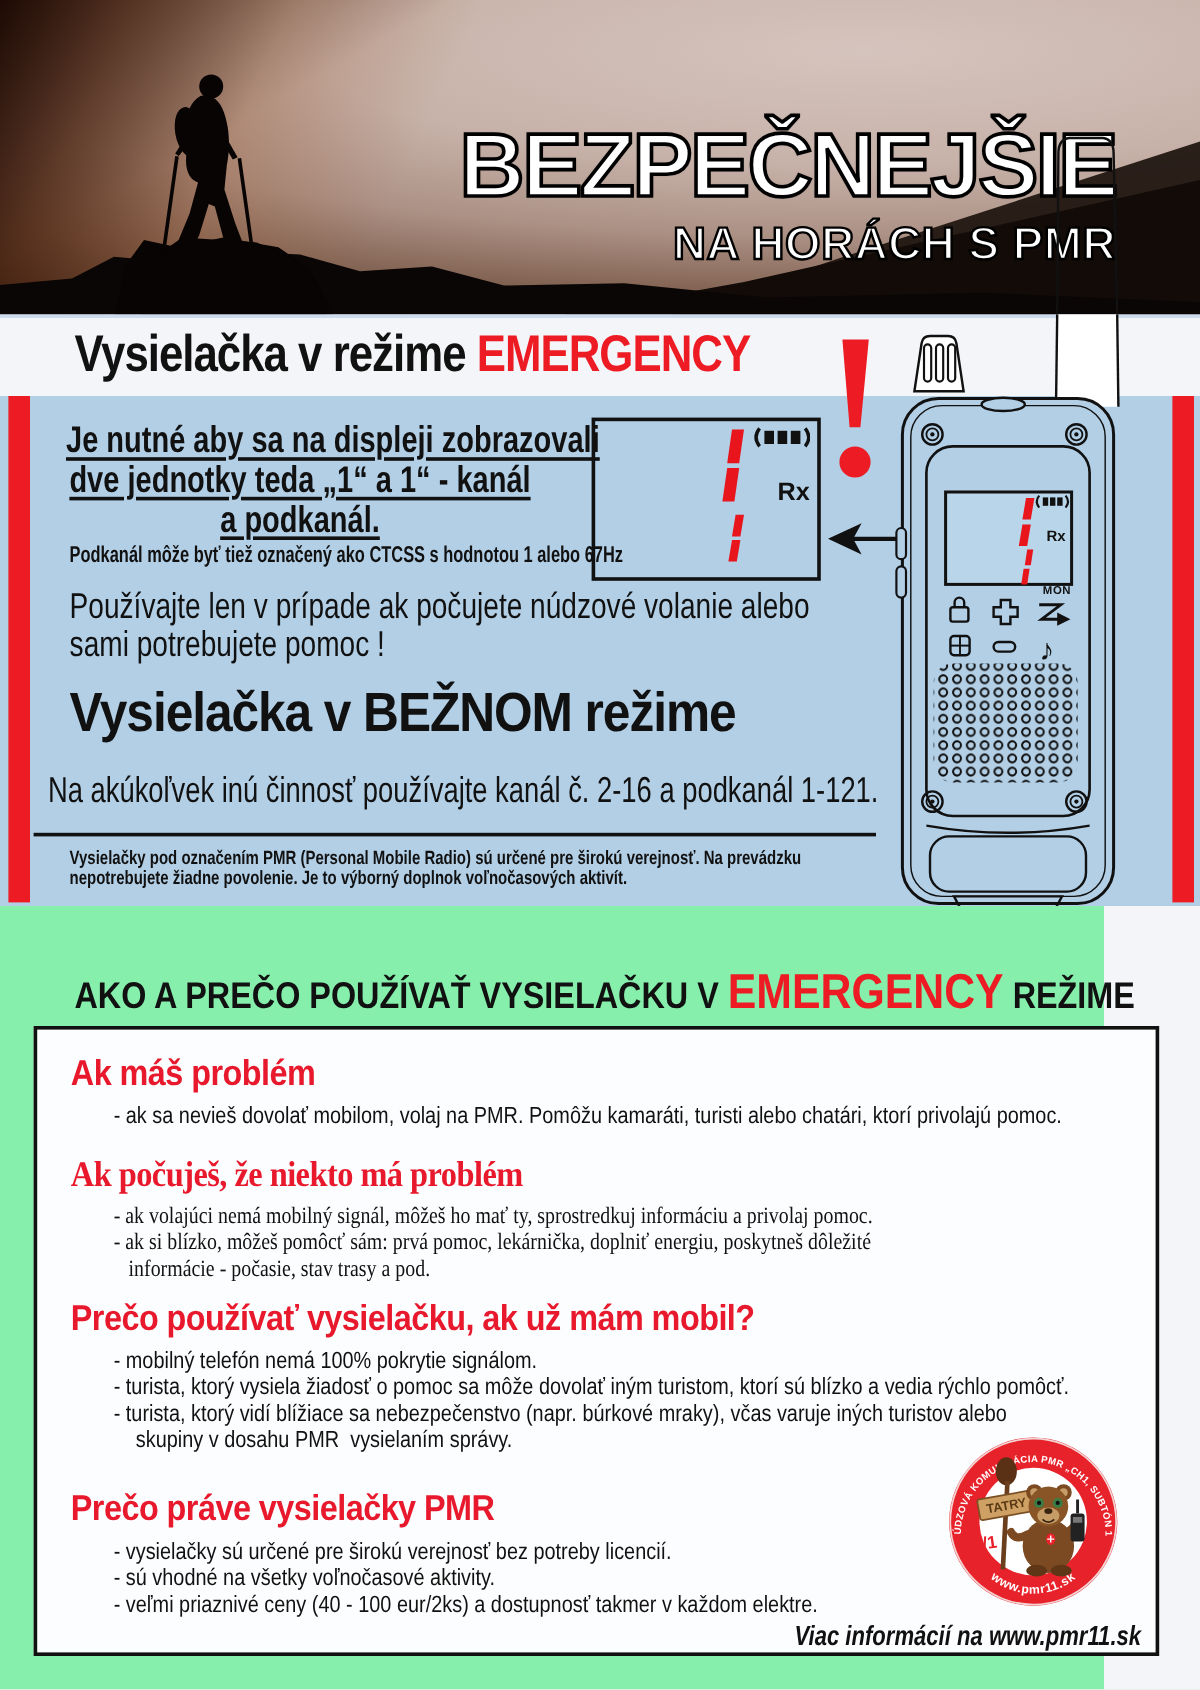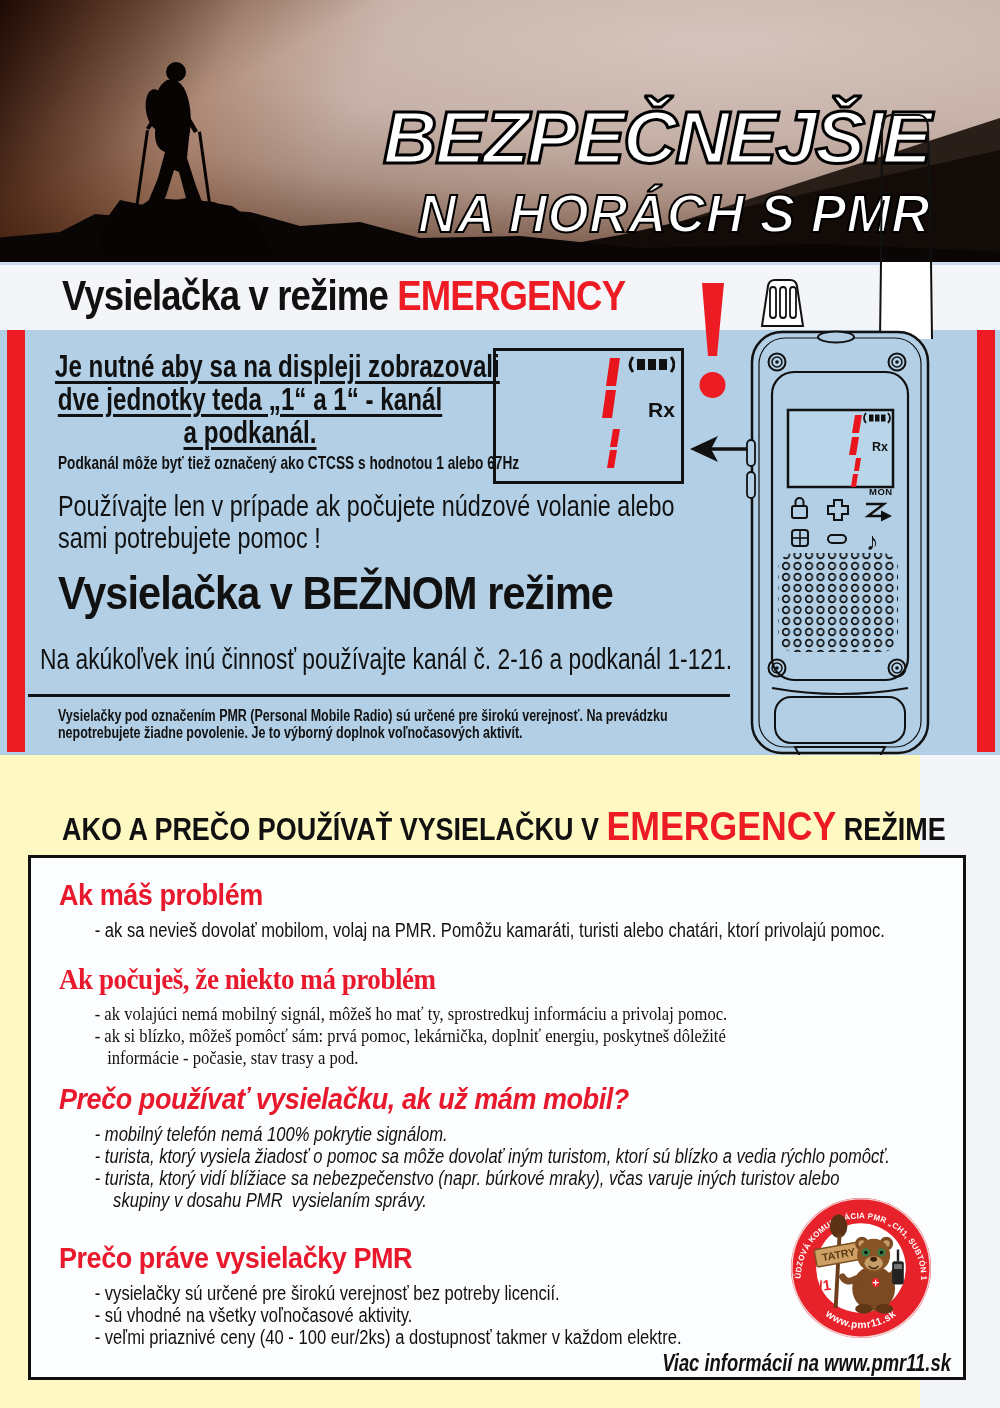--- a/index.html
+++ b/index.html
@@ -3,26 +3,26 @@
 <meta charset="utf-8">
 <style>
   html,body{margin:0;padding:0;background:#e8e8e8;}
   .page{position:relative;width:1000px;height:1408px;overflow:hidden;
         background:#f3f5f8;font-family:"Liberation Sans",sans-serif;color:#111;}
   
   .hero{position:absolute;top:0;left:0;width:1000px;height:262px;overflow:hidden;
     background:
       linear-gradient(115deg, rgba(25,6,0,.92) 0%, rgba(70,28,8,.65) 10%, rgba(150,85,45,.30) 22%, rgba(0,0,0,0) 36%),
       linear-gradient(150deg, rgba(15,4,0,.55) 0%, rgba(0,0,0,0) 26%),
-      radial-gradient(120% 95% at 72% 16%, #d5c4bd 0%, #c7b2a9 38%, #ac9185 62%, #7d5d4c 84%, #4b3326 100%); font-style: italic;}
+      radial-gradient(120% 95% at 72% 16%, #d5c4bd 0%, #c7b2a9 38%, #ac9185 62%, #7d5d4c 84%, #4b3326 100%);}
   .hero-art{position:absolute;top:0;left:0;}
   .hero-text{position:absolute;top:102px;right:70px;text-align:right;}
   .hero-title{font-size:75px;font-weight:bold;letter-spacing:-2px;line-height:.95;color:#fff;
       -webkit-text-stroke:3px #000;text-shadow:0 0 2px #000;}
-  .hero-sub{font-size:53px;font-weight:bold;letter-spacing:.5px;margin-top:10px;color:#fff;
+  .hero-sub{font-size:38px;font-weight:bold;letter-spacing:.5px;margin-top:10px;color:#fff;
       -webkit-text-stroke:2px #000;text-shadow:0 0 1px #000;}
   .sep{position:absolute;top:262px;left:0;width:1000px;height:3px;background:#cddcec;}
   
   .band{position:absolute;top:265px;left:0;width:1000px;height:65px;background:#f3f5f8;}
   .band h1{position:absolute;left:62px;top:6px;margin:0;font-size:43px;font-weight:bold;
       letter-spacing:-1px;white-space:nowrap;transform:scaleX(.85);transform-origin:0 0;}
   .red{color:#ed1c24;}
   
   .panel{position:absolute;top:330px;left:0;width:1000px;height:425px;background:#b2cfe6;}
   .stripe{position:absolute;top:0;width:18px;height:422px;background:#ed1c24;}
@@ -40,33 +40,33 @@
       white-space:nowrap;transform:scaleX(.9);transform-origin:0 0;}
   .bezny-t{position:absolute;left:40px;top:312px;font-size:30px;white-space:nowrap;
       transform:scaleX(.76);transform-origin:0 0;}
   .divider{position:absolute;left:28px;top:364px;width:702px;height:3px;background:#111;}
   .footnote{position:absolute;left:58px;top:378px;font-size:16px;font-weight:bold;line-height:16.5px;
       white-space:nowrap;transform:scaleX(.78);transform-origin:0 0;}
   .excl{position:absolute;left:692px;top:-50px;}
   .arrow{position:absolute;left:684px;top:100px;}
   .radio{position:absolute;left:735px;top:-220px;}
   
-  .howwhy{position:absolute;top:755px;left:0;width:920px;height:653px;background:#fef9c3;}
+  .howwhy{position:absolute;top:755px;left:0;width:920px;height:653px;background:#86efac;}
   .hw-head{position:absolute;left:62px;top:48px;font-size:31px;font-weight:bold;white-space:nowrap;
       transform:scaleX(.87);transform-origin:0 0;}
   .hw-head .big-red{font-size:41px;color:#ed1c24;}
   .hw-box{position:absolute;left:28px;top:100px;width:938px;height:525px;background:#fcfdfe;
       border:3px solid #111;box-sizing:border-box;}
   .topic{position:absolute;left:28px;right:10px;}
   .topic h2{margin:0;font-size:30px;font-weight:bold;color:#e8192c;letter-spacing:-.5px;
       white-space:nowrap;transform:scaleX(.9);transform-origin:0 0;}
   .bullets{margin-top:7px;padding-left:42px;font-size:19.5px;line-height:22px;
       transform:scaleX(.85);transform-origin:0 0;}
   .bullets div{white-space:pre;}
-  .t1{top:20px;} .t2{top:104px;font-family:Liberation Serif, serif;} .t3{top:224px;font-style:italic;} .t4{top:383px;}
+  .t1{top:20px;} .t2{top:104px;font-family:Liberation Serif, serif;} .t3{top:224px;} .t4{top:383px;}
   .logo{position:absolute;left:757px;top:337px;}
   .hw-footer{position:absolute;right:12px;top:492px;font-size:23px;font-weight:bold;font-style:italic;
       white-space:nowrap;transform:scaleX(.8);transform-origin:100% 0;}
 </style>
 </head>
 <body>
 
 <div class="page">
 
   <section class="hero">

